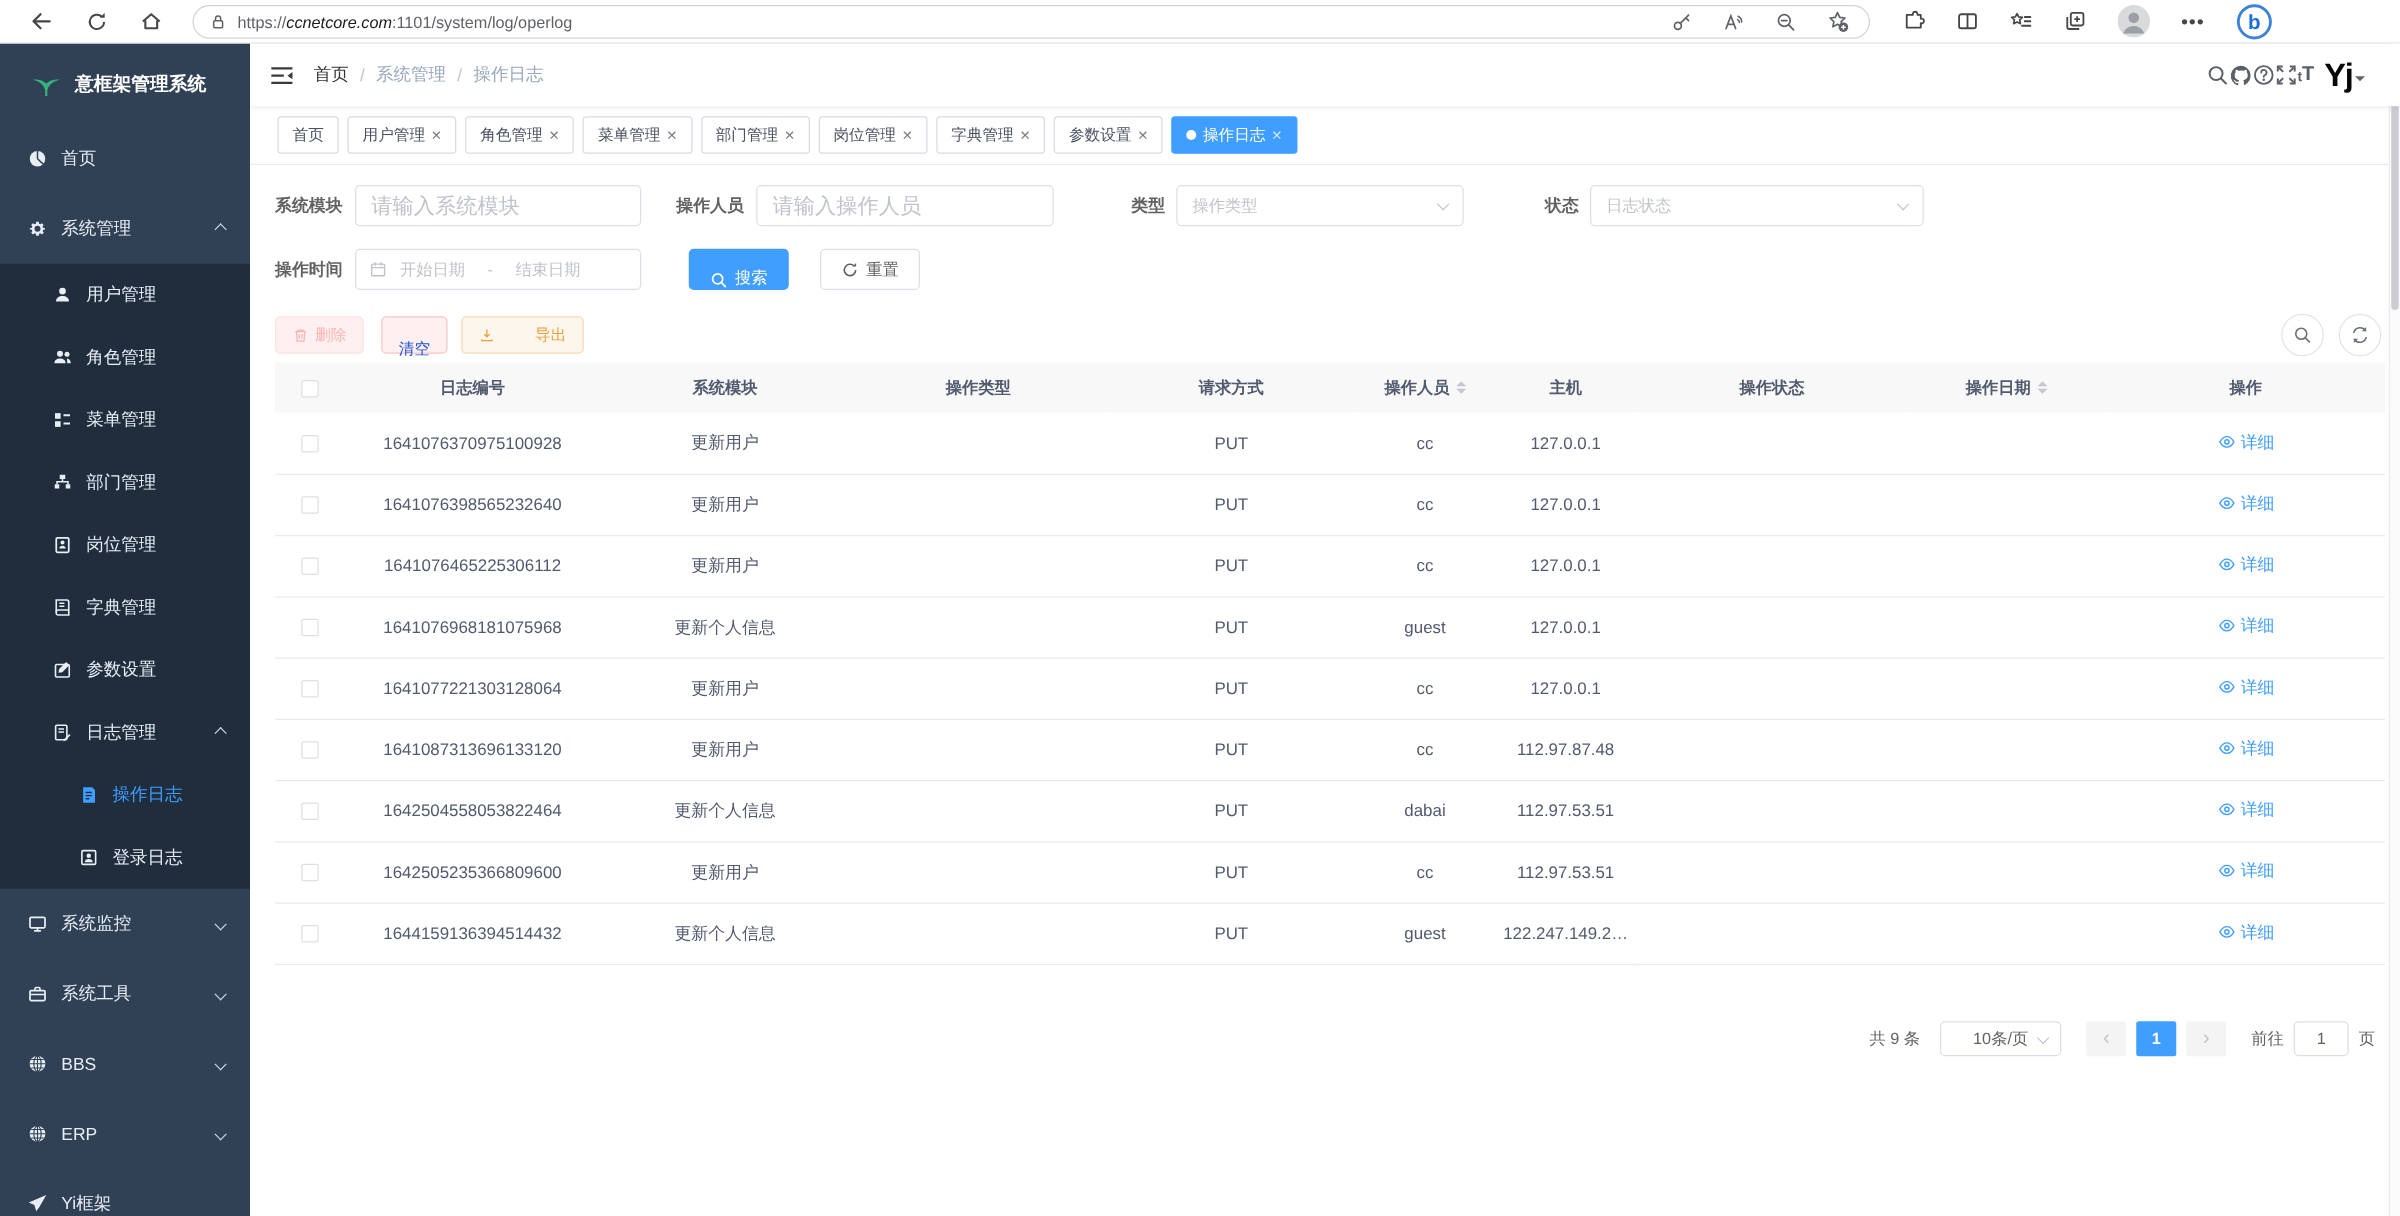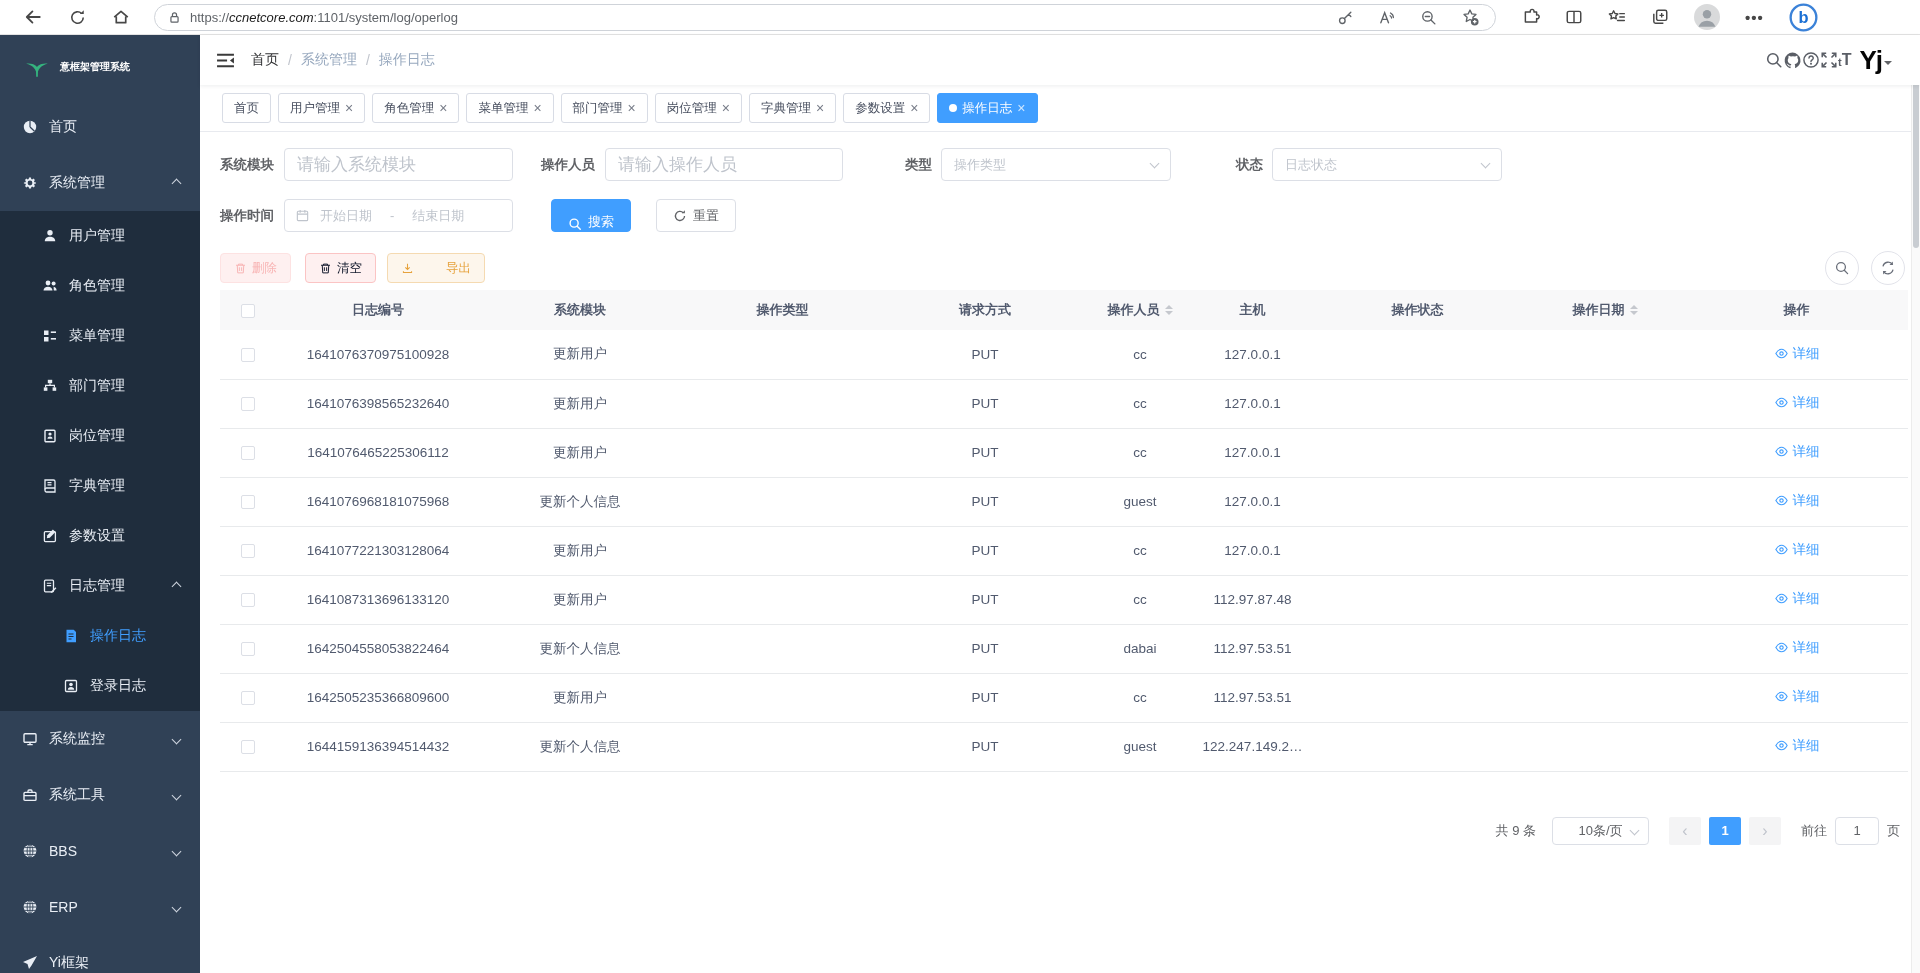--- a/index.html
+++ b/index.html
@@ -22,21 +22,21 @@
     align-items:center; justify-content:center; padding:0; }
   .bext { display:flex; align-items:center; gap:25px; margin-left:26px; }
   .bdots { font-size:15px; color:#474747; letter-spacing:1px; font-weight:bold; }
 
   
   .shell { position:absolute; top:35px; left:0; right:0; bottom:0; display:flex; }
 
   
   .sidebar { width:200px; background:#304156; color:#e9eef5; flex-shrink:0; overflow:hidden; }
   .slogo { height:64px; display:flex; align-items:center; padding-left:24px; gap:10px; }
-  .slogo-title { color:#fff; font-weight:bold; font-size:10px; }
+  .slogo-title { color:#fff; font-weight:bold; font-size:15px; }
   .mi { height:56px; display:flex; align-items:center; padding-left:21px; position:relative;
     cursor:pointer; font-size:14px; }
   .mi .ic { width:17px; height:17px; margin-right:11px; display:flex; align-items:center;
     justify-content:center; flex-shrink:0; }
   .sub { background:#1f2d3d; }
   .sub .mi { height:50px; padding-left:41px; }
   .sub .mi.s2 { padding-left:62px; }
   .mi.active { color:#409eff; }
   .chev { width:7px; height:7px; border-right:1.5px solid #cfd6e0; border-bottom:1.5px solid #cfd6e0;
     position:absolute; right:20px; }
@@ -84,21 +84,21 @@
     align-items:center; padding:0 10px; gap:10px; color:#bfc4cc; font-size:13px; cursor:pointer; }
   .btn { height:33px; border-radius:4px; font-size:13px; display:inline-flex; align-items:center;
     gap:6px; padding:0 16px; cursor:pointer; font-family:inherit; }
   .btn-search { background:#409eff; border:1px solid #409eff; color:#fff; margin-left:38px;align-items:flex-end; }
   .btn-reset { background:#fff; border:1px solid #dcdfe6; color:#606266; margin-left:25px; }
 
   .toolbar { display:flex; align-items:center; height:30px; margin-top:21px; }
   .tbtn { height:30px; border-radius:4px; font-size:12.5px; display:inline-flex; align-items:center;
     gap:5px; padding:12px 13px; cursor:pointer; font-family:inherit; }
   .tbtn-del { color:#f8b4b4; background:#fef0f0; border:1px solid #fde2e2; cursor:not-allowed; }
-  .tbtn-clear { color:#0f172a; background:#fef0f0; border:1px solid #fbc4c4; margin-left:14px; }
+  .tbtn-clear { color:#1d4ed8; background:#fef0f0; border:1px solid #fbc4c4; margin-left:14px;flex-direction:column; }
   .tbtn-export { color:#e6a23c; background:#fdf6ec; border:1px solid #f5dab1; margin-left:11px;gap:32px; }
   .tcirc { margin-left:auto; display:flex; gap:12px; margin-right:3px; }
   .circ { width:34px; height:34px; border-radius:50%; border:1px solid #e2e3ea; background:#fff;
     display:flex; align-items:center; justify-content:center; color:#6a6f7a; cursor:pointer; }
 
   table.grid { width:1688px; border-collapse:collapse; table-layout:fixed; margin-top:7px; }
   .grid th { height:40px; background:#f8f8f9; color:#515a6e; font-size:13px; font-weight:bold;
     text-align:center; }
   .grid td { height:49px; border-bottom:1px solid #e8eaec; color:#515a6e; font-size:13.5px;
     text-align:center; }
@@ -518,21 +518,21 @@
           <span class="flabel" style="margin-right:10px">系统模块</span>
           <input class="inp" style="width: 229px;" placeholder="请输入系统模块">
           <span class="flabel" style="margin-left:28px;margin-right:10px">操作人员</span>
           <input class="inp" style="width: 238px;" placeholder="请输入操作人员">
           <span class="flabel" style="margin-left:62px;margin-right:9px">类型</span>
           <span class="sel" style="width:230px">
             <span class="sel-ph">操作类型</span>
             <span class="scar"></span>
           </span>
           <span class="flabel" style="margin-left:65px;margin-right:9px">状态</span>
-          <span class="sel" style="width:230px">
+          <span class="sel" style="width:267px">
             <span class="sel-ph">日志状态</span>
             <span class="scar"></span>
           </span>
         </div>
 
         <div class="frow">
           <span class="flabel" style="margin-right:10px">操作时间</span>
           <span class="dinp">
             <svg width="15" height="15" viewBox="0 0 16 16">
                 <rect x="2.5" y="3.5" width="11" height="10" rx="1" fill="none" stroke="currentColor" stroke-width="1.2"></rect>

